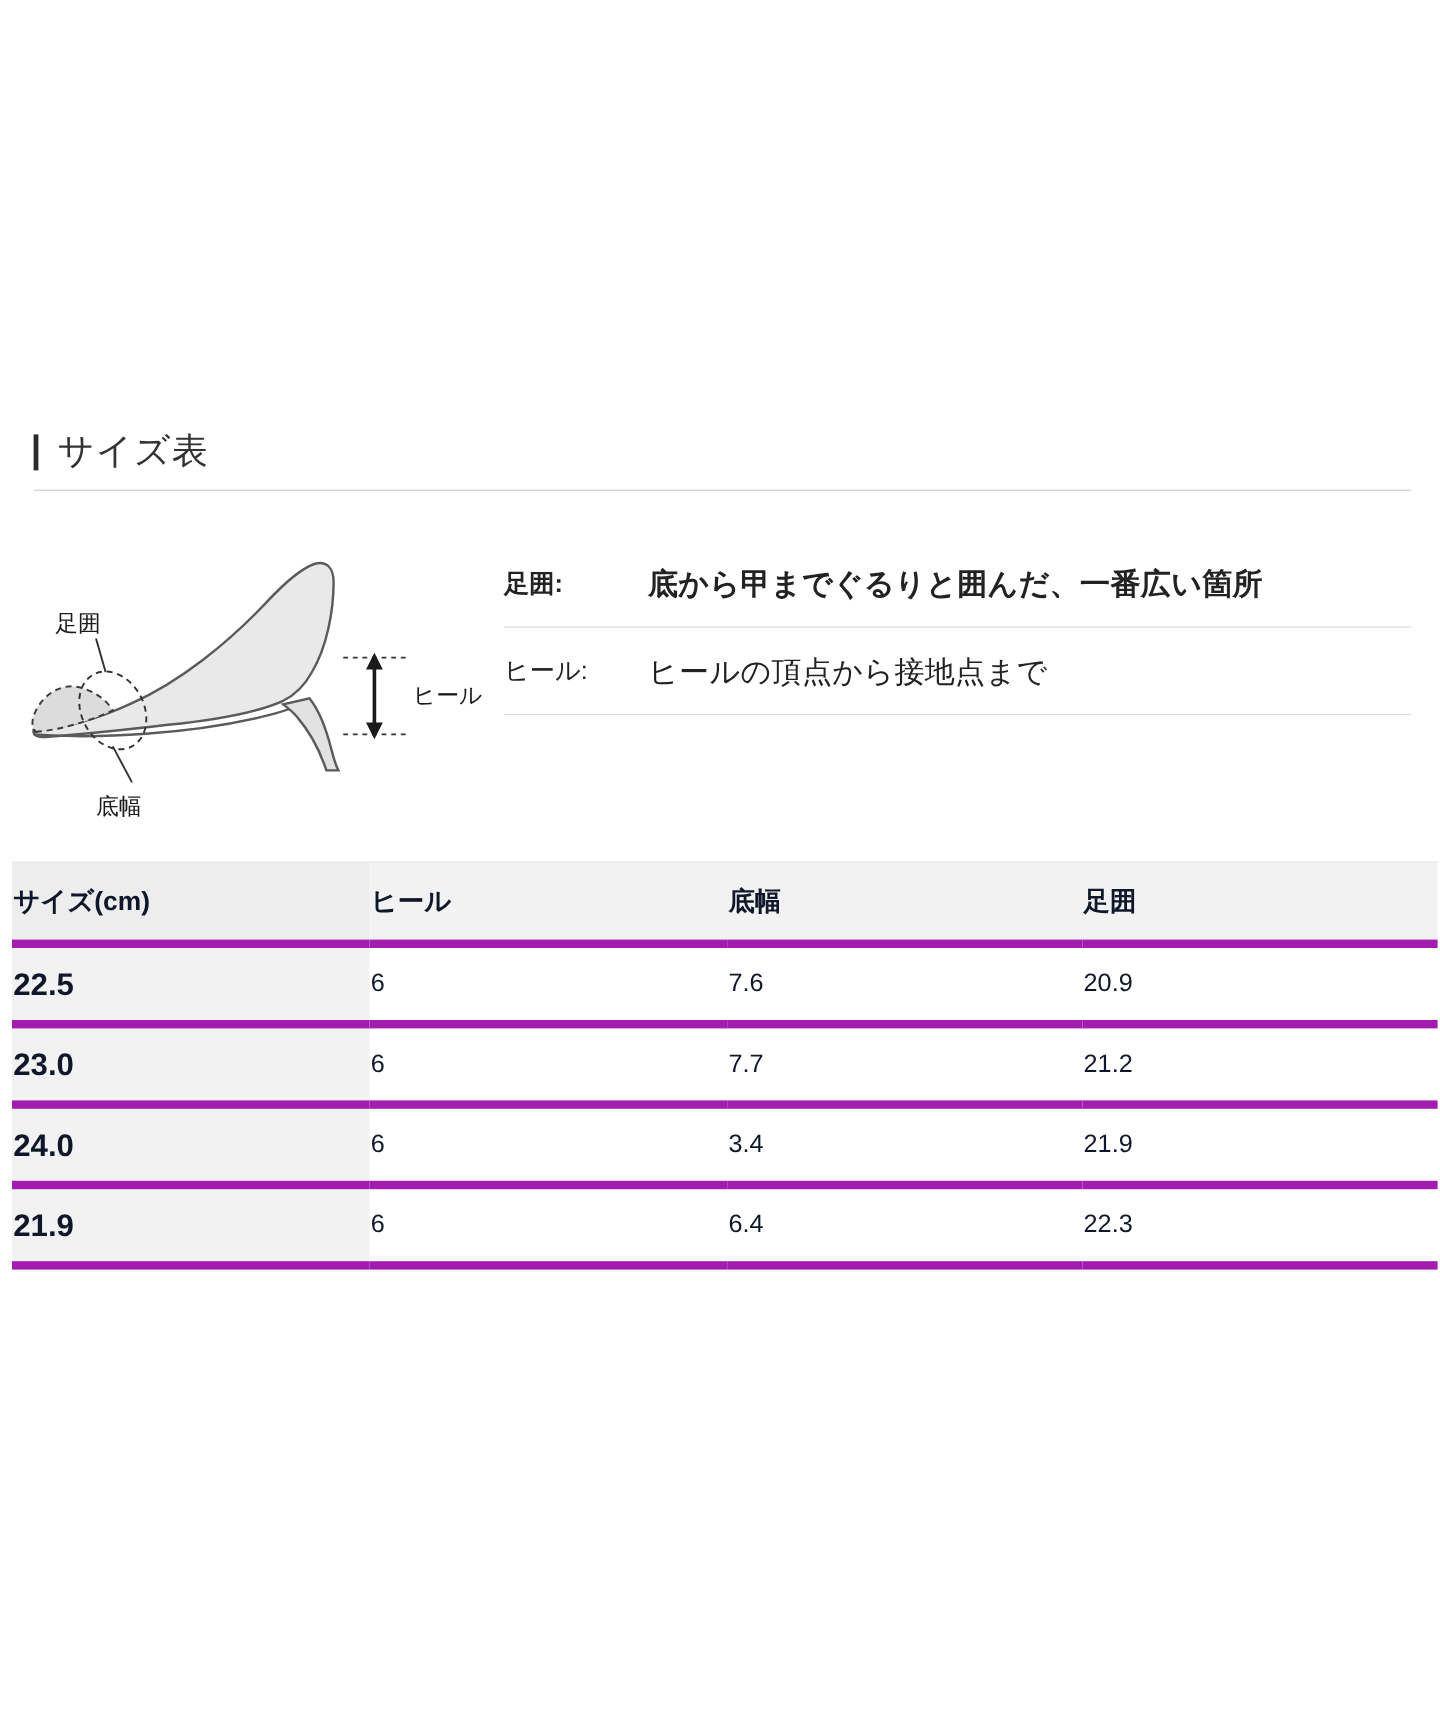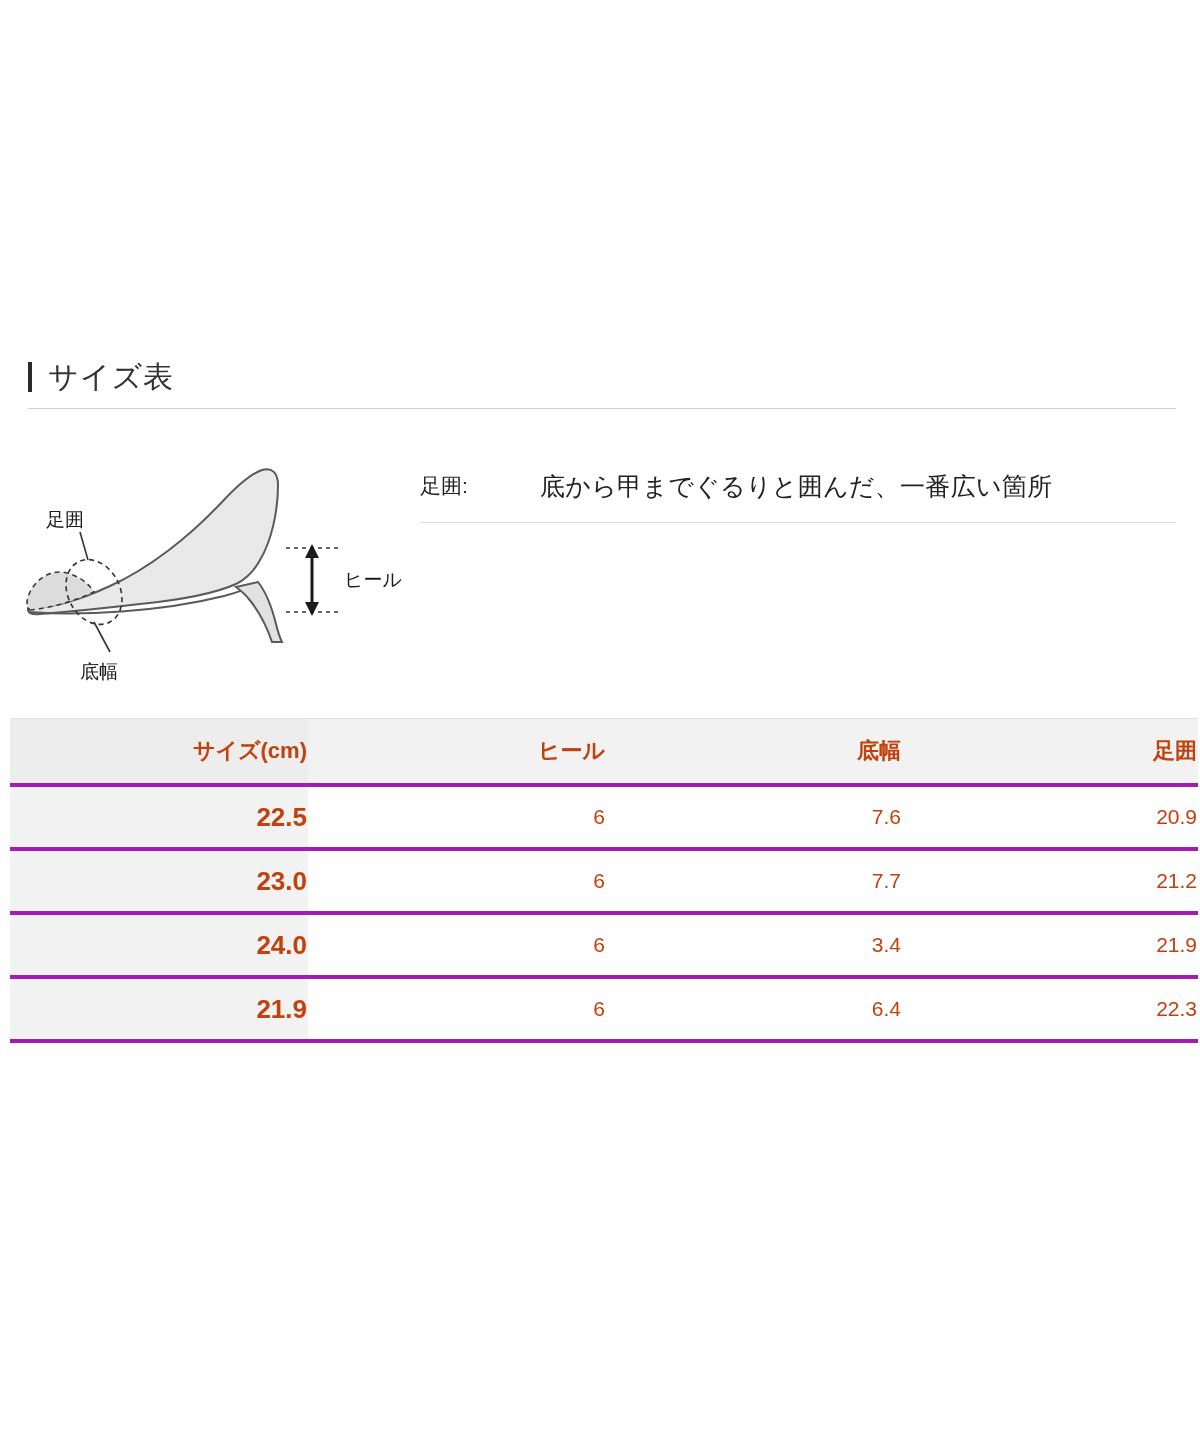--- a/index.html
+++ b/index.html
@@ -78,20 +78,21 @@
     width: 756px;
   }
   .def-row {
     display: flex;
     align-items: center;
     height: 72px;
     border-bottom: 1px solid #dcdcdc;
   }
   .def-row:first-child {
     border-top: none;
+    font-weight: bold;
   }
   .def-term {
     font-size: 21px;
     color: #222222;
     width: 120px;
     flex: 0 0 auto;
   }
   .def-desc {
     font-size: 25px;
     color: #222222;
@@ -103,24 +104,24 @@
     position: absolute;
     left: 10px;
     top: 718px;
     width: 1180px;
     border-collapse: collapse;
     table-layout: fixed;
   }
   .size-table th,
   .size-table td {
     border-top: 1px solid #dddddd;
-    border-bottom: 4px solid #a21caf;
-    text-align: right;
+    border-bottom: 7px solid #a21caf;
+    text-align: left;
     font-weight: normal;
-    color: #c2410c;
+    color: #0f172a;
   }
   .size-table thead th {
     background: #f2f2f2;
     font-size: 22px;
     font-weight: bold;
     height: 62px;
     border-top: 1px solid #e2e2e2;
   }
   .size-table thead th.col-size {
     background: #ededed;
@@ -205,20 +206,24 @@
         <polygon points="302,176 295,162 309,162" fill="#1a1a1a"></polygon>
         <text class="svg-label" x="334" y="146">ヒール</text>
       </svg>
     </div>
 
     <div class="defs">
       <div class="def-row">
         <div class="def-term">足囲:</div>
         <div class="def-desc">底から甲までぐるりと囲んだ、一番広い箇所</div>
       </div>
+      <div class="def-row">
+        <div class="def-term">ヒール:</div>
+        <div class="def-desc">ヒールの頂点から接地点まで</div>
+      </div>
     </div>
   </div>
 
   <table class="size-table">
     <thead>
       <tr>
         <th class="col-size">サイズ(cm)</th>
         <th class="col-heel">ヒール</th>
         <th class="col-sole">底幅</th>
         <th class="col-girth">足囲</th>

